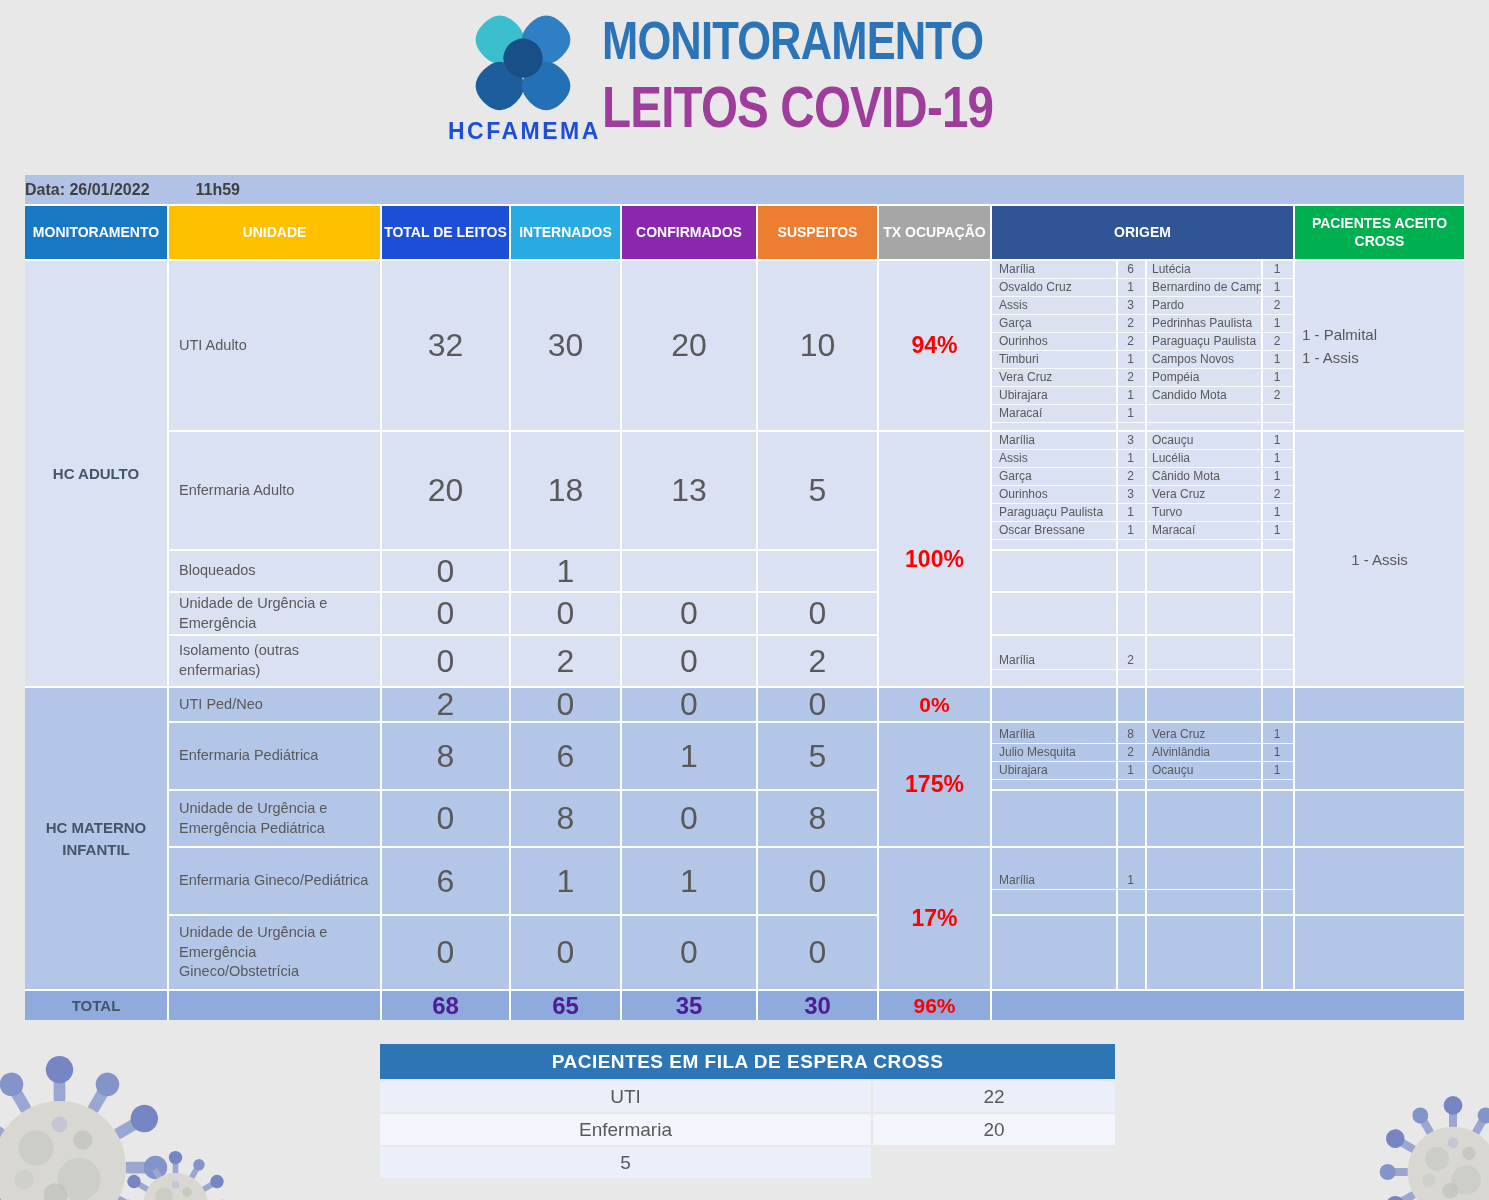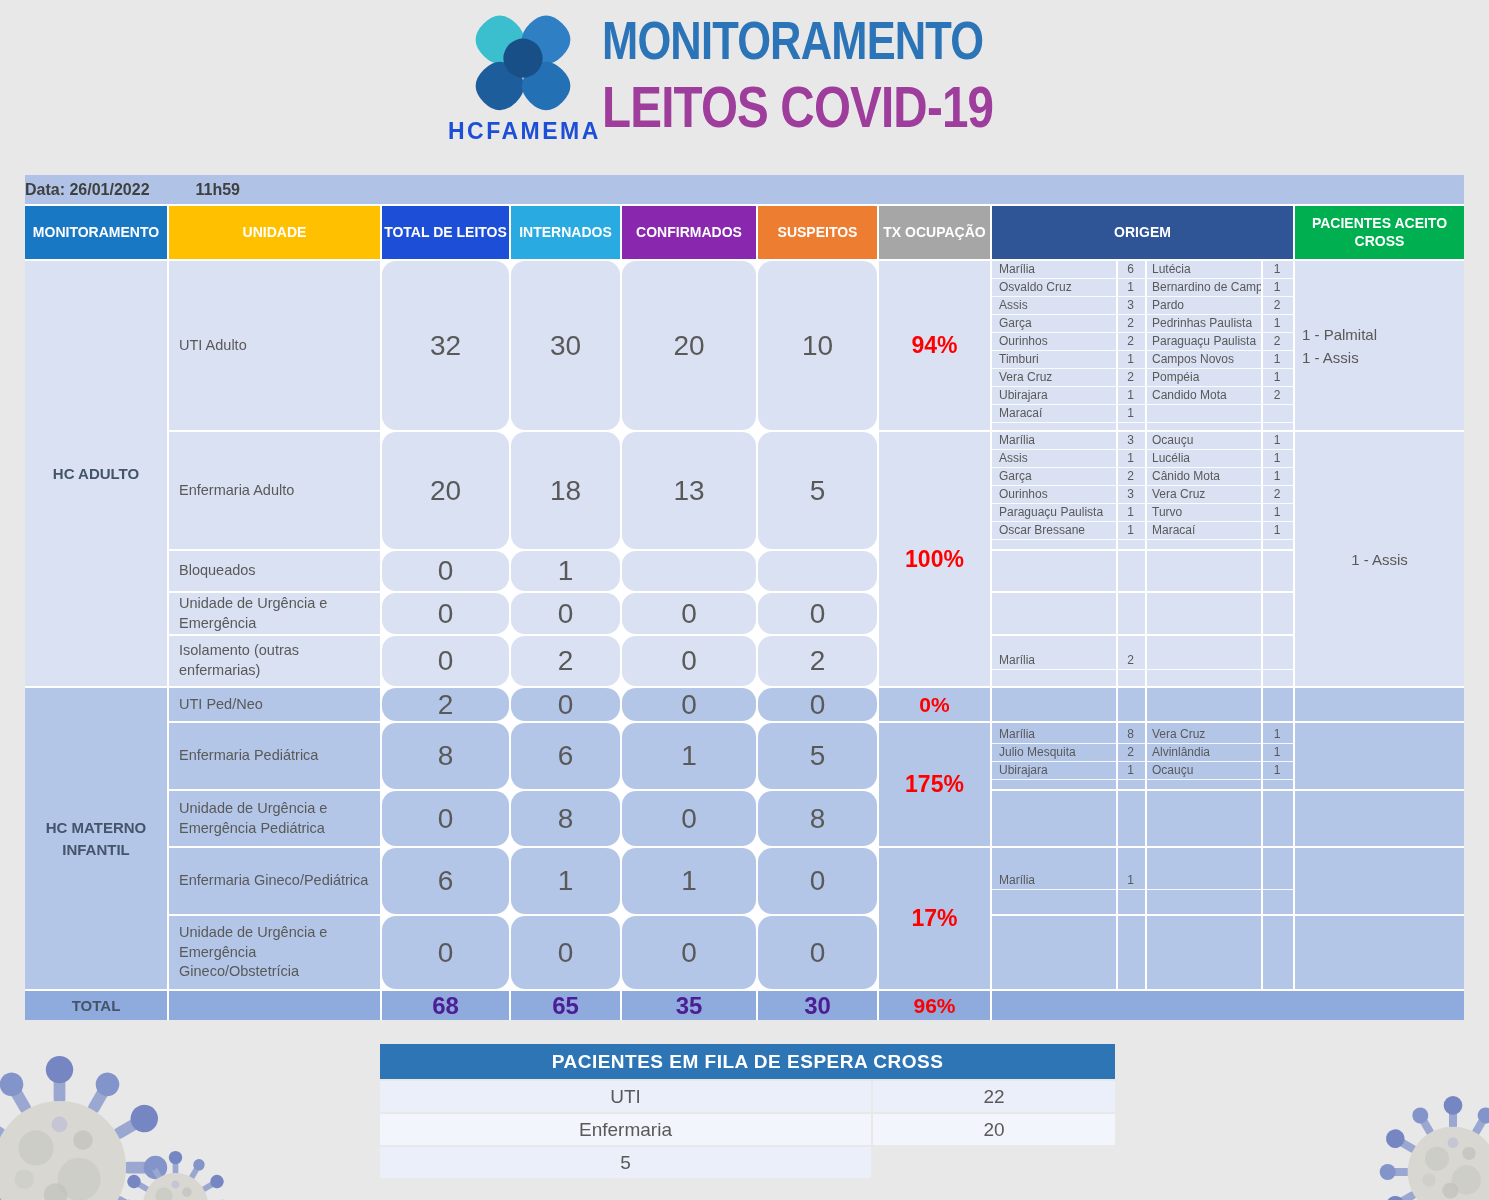--- a/index.html
+++ b/index.html
@@ -26,21 +26,21 @@
   .dk{background:#B4C6E7;}
   .tb{background:#8FAADC;}
   .datebar{background:#B0C3E6;display:flex;align-items:center;gap:46px;
            font-size:16px;font-weight:bold;color:#404040;}
   .hdr{display:flex;align-items:center;justify-content:center;color:#fff;font-weight:bold;
        font-size:14px;text-align:center;line-height:1.25;padding:2px;}
   .dept{display:flex;align-items:center;justify-content:center;font-weight:bold;color:#44546A;
         font-size:15px;text-align:center;line-height:1.45;padding:12px;}
   .unit{display:flex;align-items:center;text-align:left;padding:4px 10px;font-size:14.5px;
         color:#595959;line-height:1.35;}
-  .num{display:flex;align-items:center;justify-content:center;font-size:28px;color:#595959;border-radius:14px;}
+  .num{display:flex;align-items:center;justify-content:center;font-size:32px;color:#595959;}
   .numb{display:flex;align-items:center;justify-content:center;font-size:24px;font-weight:bold;color:#4c1d95;}
   .tx{display:flex;align-items:center;justify-content:center;font-weight:bold;color:#FF0000;font-size:23px;}
   .txs{font-size:21px;}
 
   
   .origem{display:grid;grid-template-columns:124px 29px 116px 1fr;grid-auto-rows:18px;align-content:start;
     background-image:linear-gradient(#fff,#fff),linear-gradient(#fff,#fff),linear-gradient(#fff,#fff);
     background-size:2px 100%;background-repeat:no-repeat;background-position:124px 0,153px 0,269px 0;}
   .og{font-size:12px;color:#595959;line-height:17px;height:18px;box-sizing:border-box;
       border-bottom:1px solid rgba(255,255,255,.85);overflow:hidden;white-space:nowrap;}

